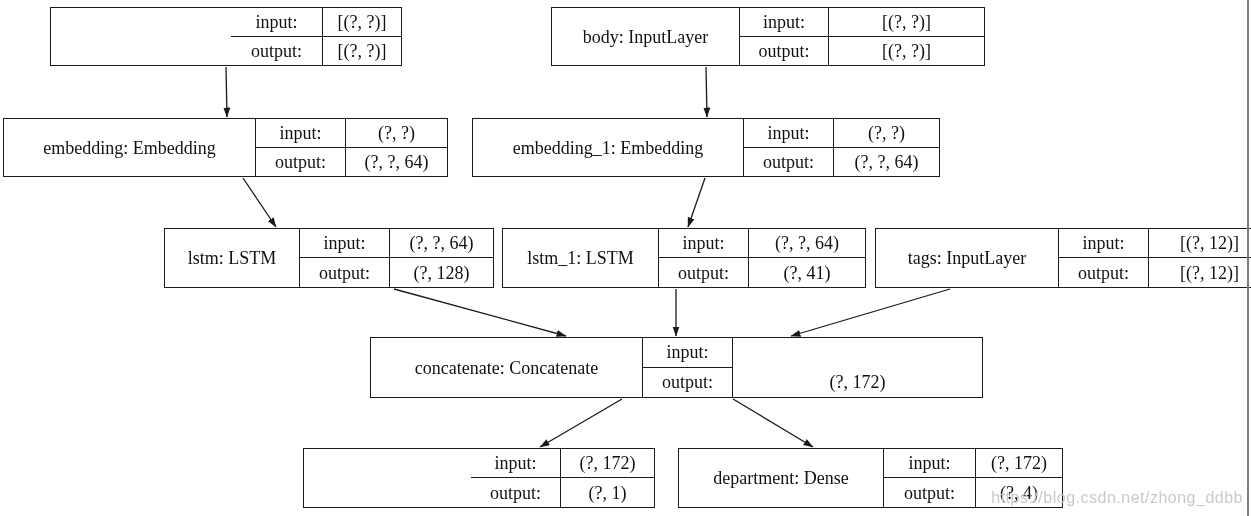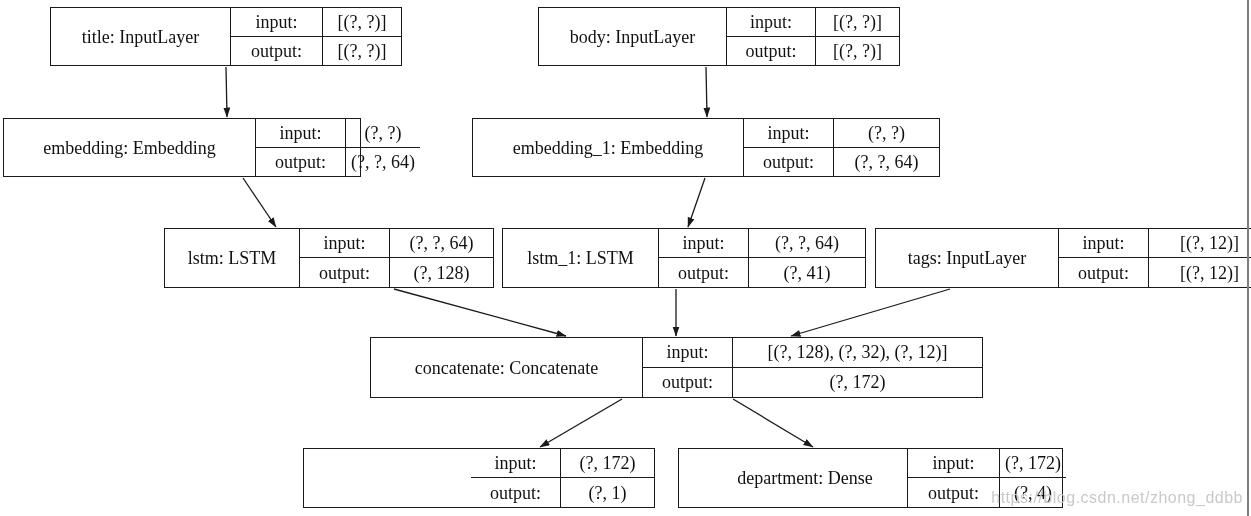--- a/index.html
+++ b/index.html
@@ -79,36 +79,35 @@
     <line x1="243" y1="178" x2="276" y2="227" marker-end="url(#arrowhead)"></line>
     <line x1="705" y1="178" x2="688" y2="227" marker-end="url(#arrowhead)"></line>
     <line x1="394" y1="289" x2="566" y2="336" marker-end="url(#arrowhead)"></line>
     <line x1="676" y1="289" x2="676" y2="336" marker-end="url(#arrowhead)"></line>
     <line x1="950" y1="289" x2="791" y2="336" marker-end="url(#arrowhead)"></line>
     <line x1="622" y1="399" x2="540" y2="447" marker-end="url(#arrowhead)"></line>
     <line x1="733" y1="399" x2="813" y2="447" marker-end="url(#arrowhead)"></line>
   </svg>
 
   <div class="node" style="left:50px; top:7px; width:352px; height:59px; grid-template-columns:180px 92px 1fr;">
-    <div class="name">title: InputLayer</div>
     <div class="cell lbl r1">input:</div>
     <div class="cell val r1">[(?, ?)]</div>
     <div class="cell lbl r2">output:</div>
     <div class="cell val r2">[(?, ?)]</div>
   </div>
 
-  <div class="node" style="left:538px; top:7px; width:362px; height:59px; grid-template-columns:188px 89px 1fr;">
+  <div class="node" style="left:551px; top:7px; width:434px; height:59px; grid-template-columns:188px 89px 1fr;">
     <div class="name">body: InputLayer</div>
     <div class="cell lbl r1">input:</div>
     <div class="cell val r1">[(?, ?)]</div>
     <div class="cell lbl r2">output:</div>
     <div class="cell val r2">[(?, ?)]</div>
   </div>
 
-  <div class="node" style="left:3px; top:118px; width:358px; height:59px; grid-template-columns:252px 90px 1fr;">
+  <div class="node" style="left:3px; top:118px; width:445px; height:59px; grid-template-columns:252px 90px 1fr;">
     <div class="name">embedding: Embedding</div>
     <div class="cell lbl r1">input:</div>
     <div class="cell val r1">(?, ?)</div>
     <div class="cell lbl r2">output:</div>
     <div class="cell val r2">(?, ?, 64)</div>
   </div>
 
   <div class="node" style="left:472px; top:118px; width:468px; height:59px; grid-template-columns:271px 90px 1fr;">
     <div class="name">embedding_1: Embedding</div>
     <div class="cell lbl r1">input:</div>
@@ -137,33 +136,32 @@
     <div class="name">tags: InputLayer</div>
     <div class="cell lbl r1">input:</div>
     <div class="cell val r1">[(?, 12)]</div>
     <div class="cell lbl r2">output:</div>
     <div class="cell val r2">[(?, 12)]</div>
   </div>
 
   <div class="node" style="left:370px; top:337px; width:613px; height:61px; grid-template-columns:272px 90px 1fr;">
     <div class="name">concatenate: Concatenate</div>
     <div class="cell lbl r1">input:</div>
-    <div class="cell val r1">[(?, 128), (?, 32), (?, 12)]</div>
     <div class="cell lbl r2">output:</div>
     <div class="cell val r2">(?, 172)</div>
   </div>
 
   <div class="node" style="left:303px; top:448px; width:352px; height:60px; grid-template-columns:167px 90px 1fr;">
     <div class="cell lbl r1">input:</div>
     <div class="cell val r1">(?, 172)</div>
     <div class="cell lbl r2">output:</div>
     <div class="cell val r2">(?, 1)</div>
   </div>
 
-  <div class="node" style="left:678px; top:448px; width:385px; height:60px; grid-template-columns:205px 92px 1fr;padding-left:24px;">
+  <div class="node" style="left:678px; top:448px; width:385px; height:60px; grid-template-columns:205px 92px 1fr;">
     <div class="name">department: Dense</div>
     <div class="cell lbl r1">input:</div>
     <div class="cell val r1">(?, 172)</div>
     <div class="cell lbl r2">output:</div>
     <div class="cell val r2">(?, 4)</div>
   </div>
 
   <div class="watermark">https://blog.csdn.net/zhong_ddbb</div>
   <div class="side-rule"></div>
 </div>

